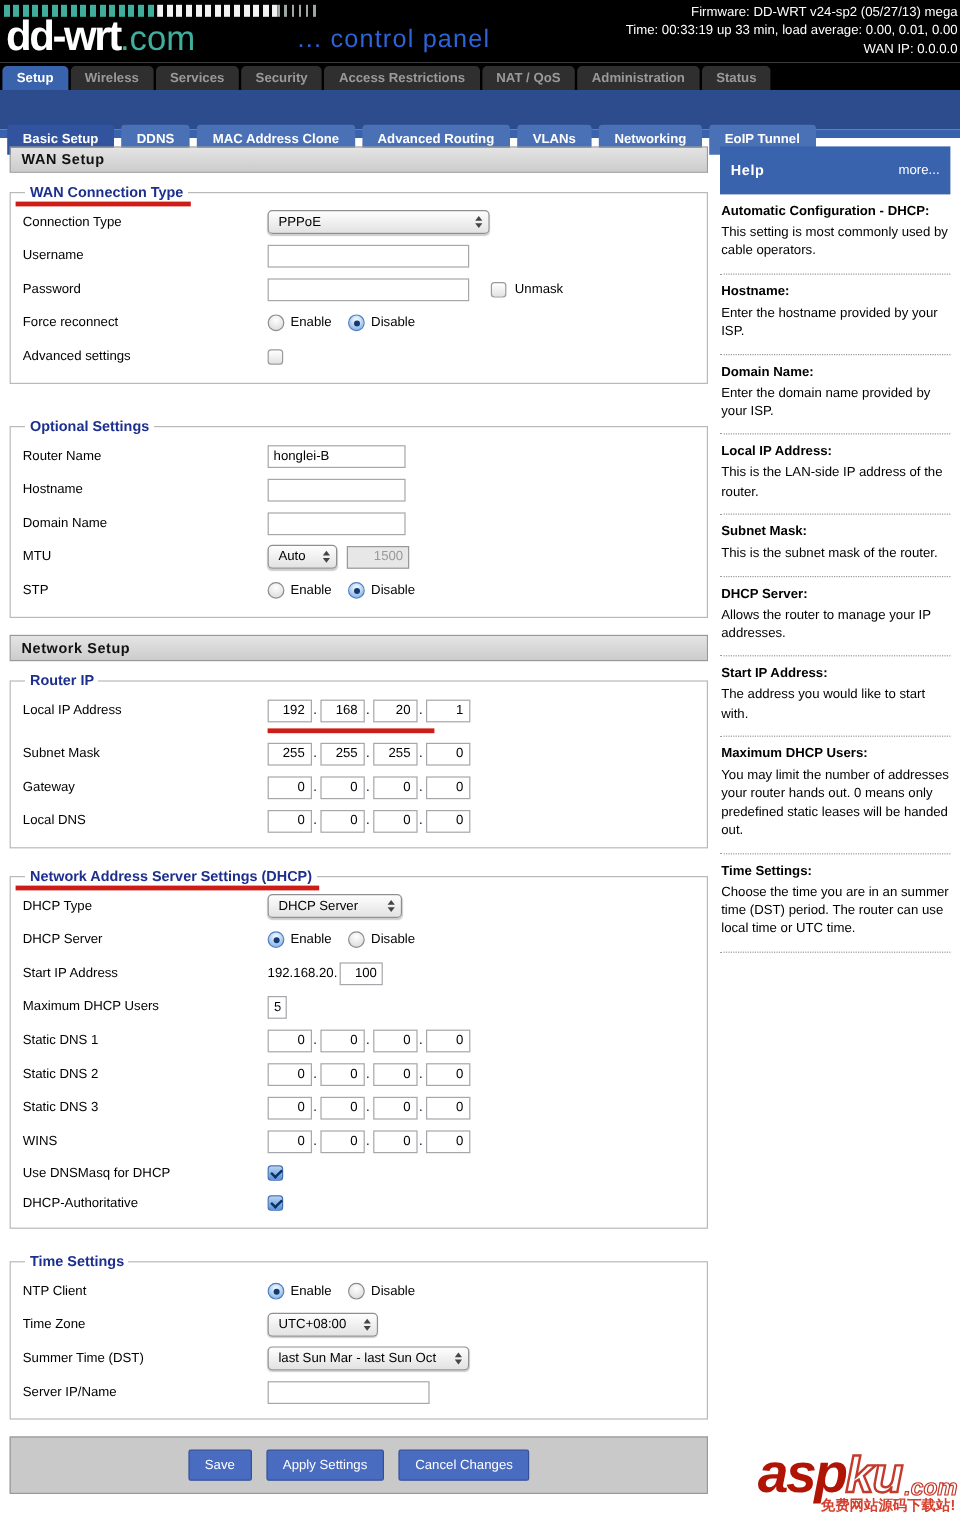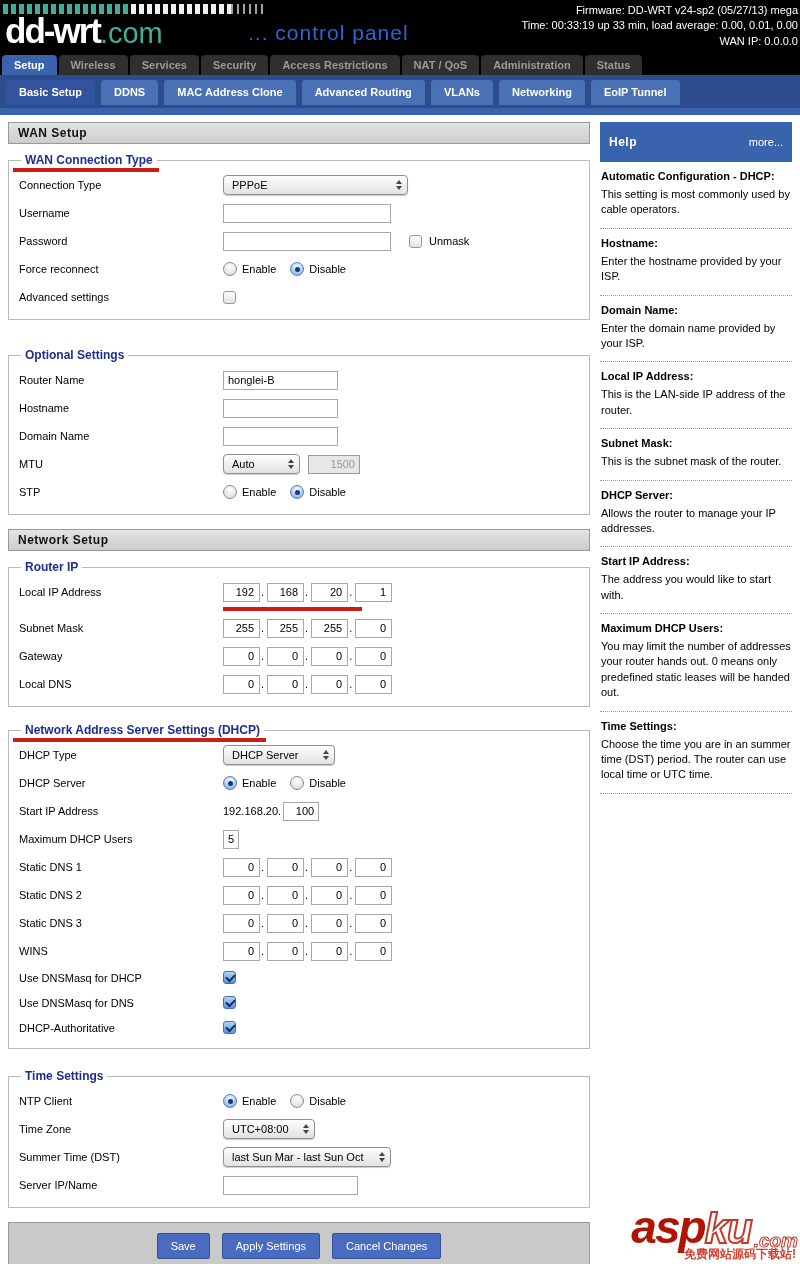--- a/index.html
+++ b/index.html
@@ -22,21 +22,21 @@
 
   
   .maintabs { background:#000; display:flex; padding:0 0 0 2px; height:23px; align-items:flex-end; }
   .maintab { background:#2f2f2f; color:#9a9a9a; font-weight:bold; font-size:11px;
              padding:4px 12px 4px; margin-right:2px; border-radius:4px 4px 0 0; cursor:pointer; white-space:nowrap; }
   .maintab.active { background:#3a63ad; color:#fff; }
 
   
   .subnav { background:#2c4c8e; padding:5px 0 0 6px; height:33px; }
   .subtab { display:inline-block; background:#4a71b6; color:#fff; font-weight:bold; font-size:11px;
-            padding:6px 13px 7px; margin-right:3px; border-radius:3px 3px 0 0; cursor:pointer; }
+            padding:6px 13px 7px; margin-right:3px; border-radius:3px 3px 0 0; cursor:pointer;margin-top:24px; }
   .subtab.active { background:#32539e; }
   .subnav-band { height:7px; background:#3a63ad; }
 
   
   .content { display:flex; padding:7px 8px 0 8px; gap:10px; }
   .main-col { width:582px; flex:none; }
   .help-col { width:192px; flex:none; }
 
   .section-bar { background:linear-gradient(#e4e4e4,#cccccc); border:1px solid #999;
                  font-weight:bold; font-size:12px; color:#111; padding:3px 9px; letter-spacing:.5px; }
@@ -201,21 +201,21 @@
       <div class="row">
         <span class="fl">Hostname</span>
         <input class="ti w115" type="text" value="" style="">
       </div>
       <div class="row">
         <span class="fl">Domain Name</span>
         <input class="ti w115" type="text" value="" style="">
       </div>
       <div class="row">
         <span class="fl">MTU</span>
-        <span class="sel" style="width:77px">
+        <span class="sel" style="width:58px">
           <span>Auto</span>
           <span class="arrows">
               <i class="up"></i>
               <i class="dn"></i>
             </span>
         </span>
         <input class="ti dis" type="text" disabled="" value="1500" style="">
       </div>
       <div class="row">
         <span class="fl">STP</span>
@@ -339,24 +339,20 @@
           <span class="dot">.</span>
         <input class="ti oct" value="0" style="">
           <span class="dot">.</span>
         <input class="ti oct" value="0" style="">
       </div>
       <div class="row cbrow">
         <span class="fl">Use DNSMasq for DHCP</span>
         <span class="cb on"></span>
       </div>
       <div class="row cbrow">
-        <span class="fl">Use DNSMasq for DNS</span>
-        <span class="cb on"></span>
-      </div>
-      <div class="row cbrow">
         <span class="fl">DHCP-Authoritative</span>
         <span class="cb on"></span>
       </div>
     </fieldset>
 
     <fieldset style="margin-top:20px">
       <legend>Time Settings</legend>
       <div class="row">
         <span class="fl">NTP Client</span>
         <span class="radio on"></span>

